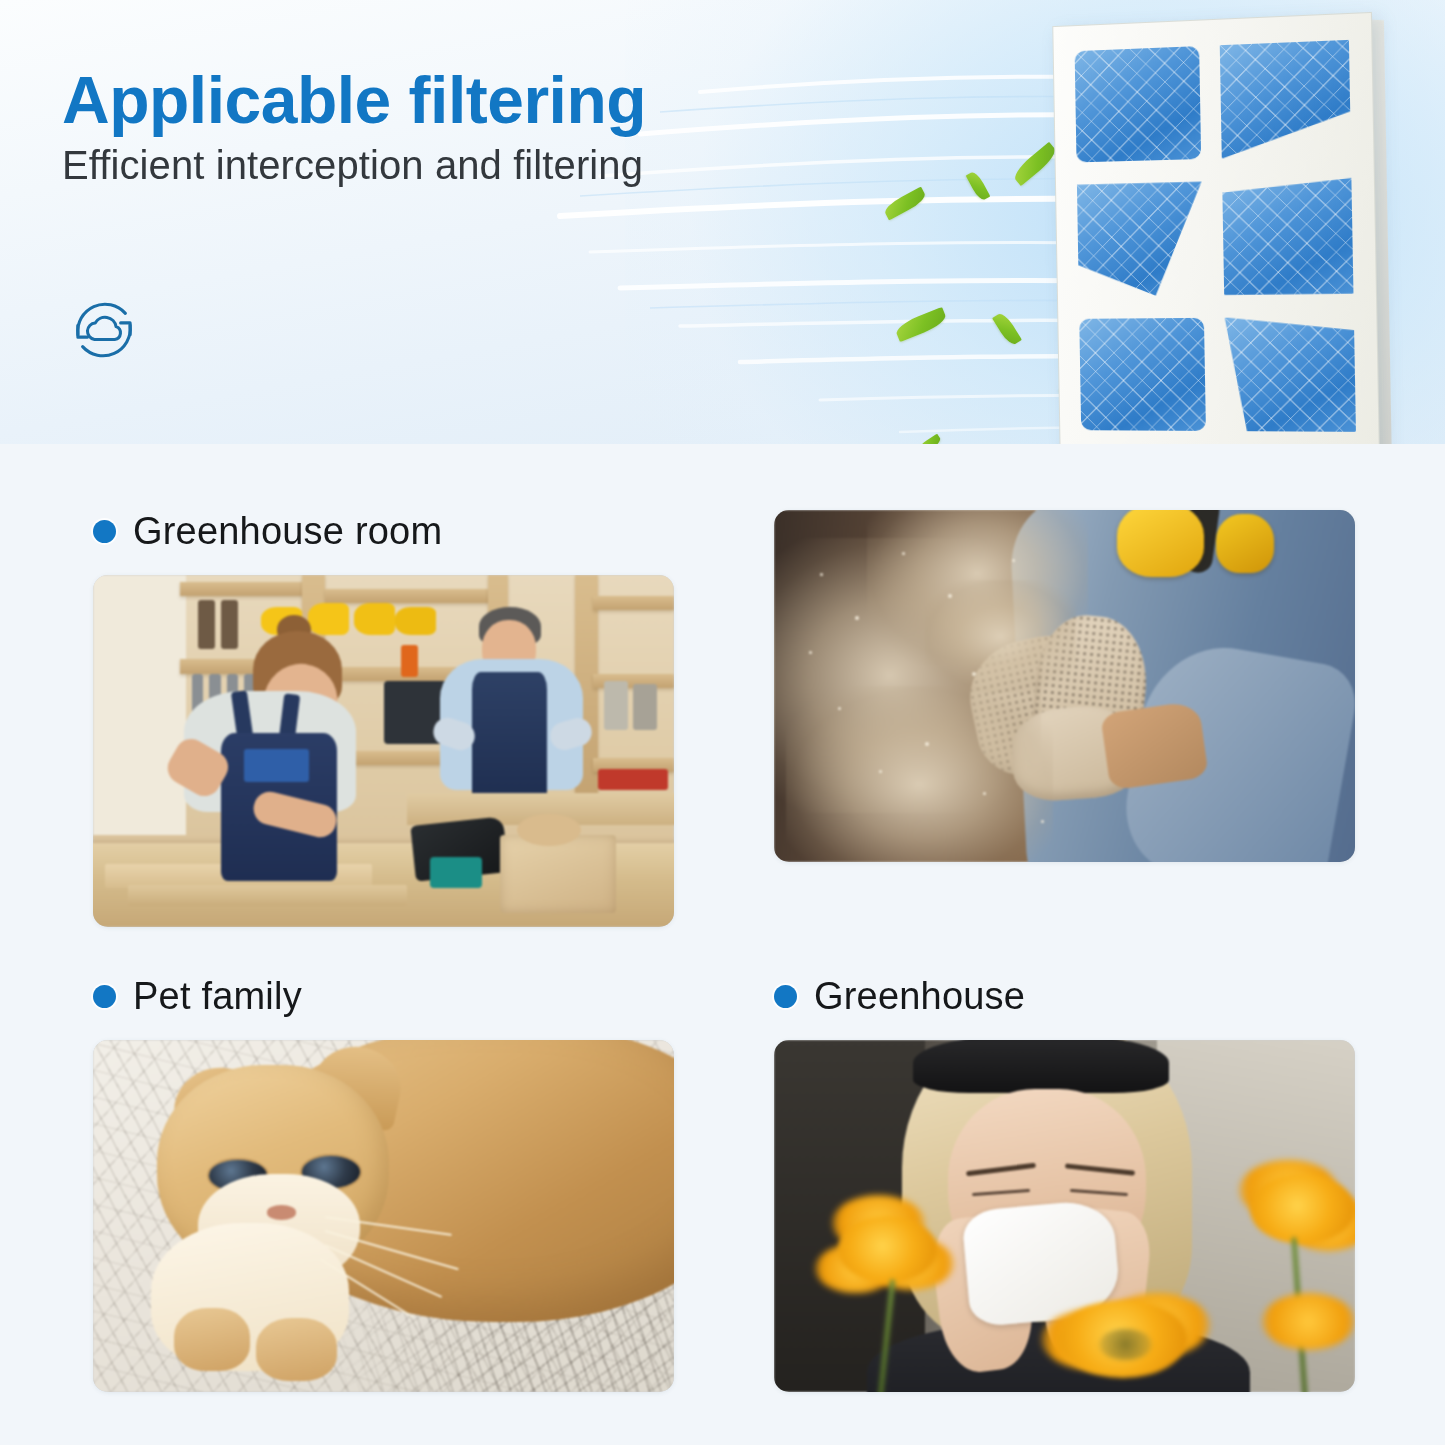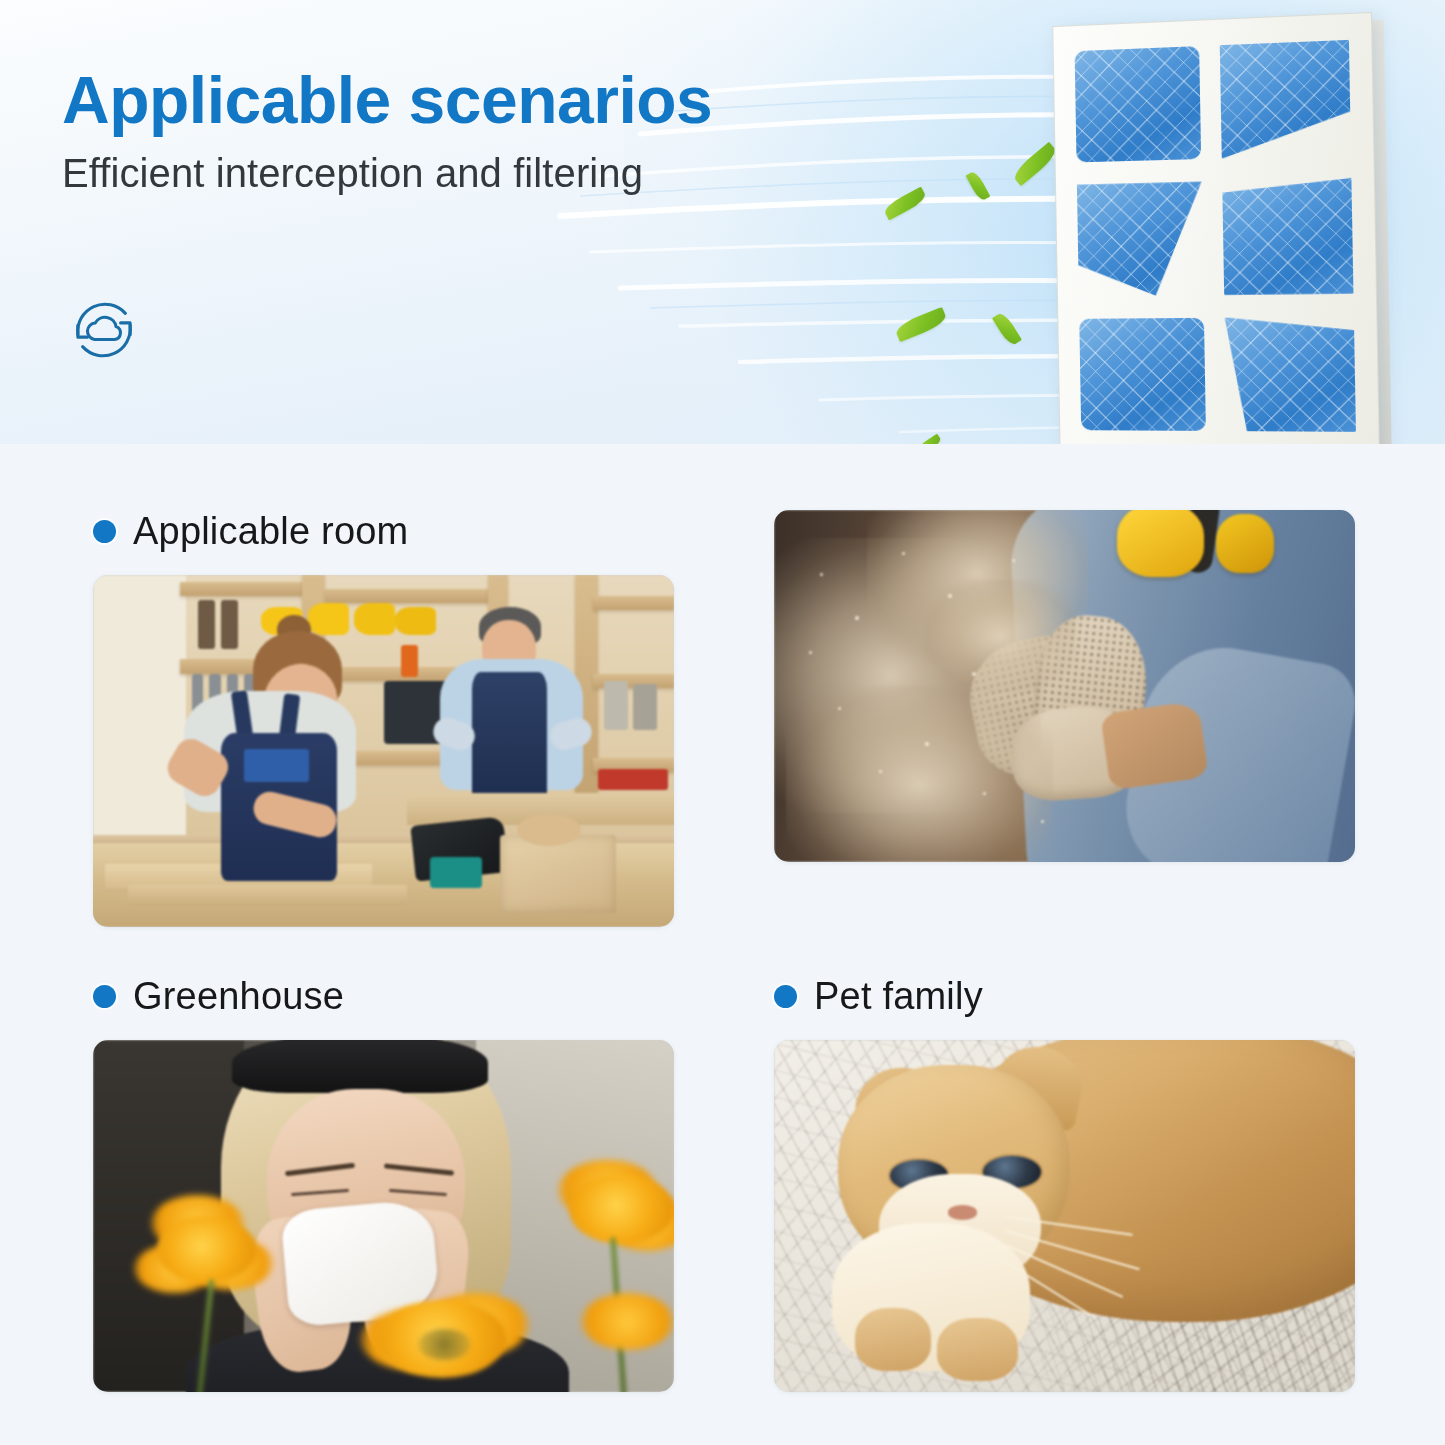--- a/index.html
+++ b/index.html
@@ -23,21 +23,21 @@
     pointer-events:none;
   }
 
   .banner-text{ position:absolute; left:62px; top:66px; }
   .title{
     font-size:66px; font-weight:bold; color:#1277c4;
     letter-spacing:-.5px; line-height:1.05;
     text-shadow:0 1px 1px rgba(255,255,255,.7);
   }
   .subtitle{
-    margin-top:16px;
+    margin-top:8px;
     font-size:40px; font-weight:400; color:#33383d; letter-spacing:.1px;
   }
 
   .circ-icon{ position:absolute; left:66px; top:292px; width:76px; height:76px; }
 
   
   .stream-layer{ position:absolute; left:0; top:0; width:1445px; height:444px; pointer-events:none; }
 
   
   .leaf{
@@ -344,42 +344,42 @@
       <div class="cell rnd">
           <div class="mesh"></div>
         </div>
       <div class="cell tri-d">
           <div class="mesh"></div>
         </div>
     </div>
   </div>
 
   <div class="banner-text">
-    <div class="title">Applicable scenarios</div>
+    <div class="title">Applicable filtering</div>
     <div class="subtitle">Efficient interception and filtering</div>
   </div>
 
   <svg class="circ-icon" viewBox="0 0 64 64">
     <g fill="none" stroke="#1a6ea8" stroke-width="2.6" stroke-linecap="round">
       <path d="M10 36 A23 23 0 0 1 50 18"></path>
       <path d="M54 28 A23 23 0 0 1 14 46"></path>
       <path d="M10 28 L10 38 L18 38" stroke-linejoin="round"></path>
       <path d="M54 36 L54 26 L46 26" stroke-linejoin="round"></path>
       <path d="M24 40 a7 7 0 0 1 .6-13.9 9.5 9.5 0 0 1 17.6 3.1 A5.6 5.6 0 0 1 41 40 Z" stroke-linejoin="round"></path>
     </g>
   </svg>
 </div>
 
 <div class="content">
   <div class="grid">
 
     <div>
       <div class="cardlabel">
         <span class="dot"></span>
-        <span class="label-text">Applicable room</span>
+        <span class="label-text">Greenhouse room</span>
       </div>
       <div class="photo">
         <div class="scene carp blurlayer">
 
           <div class="wallpanel" style="left:0;top:0;width:16%;height:74%;background:#f0eadb;"></div>
           <div class="shelf" style="left:15%;top:2%;width:22%;height:4%;"></div>
           <div class="shelf" style="left:15%;top:24%;width:22%;height:4%;"></div>
           <div class="shelf" style="left:15%;top:48%;width:22%;height:4%;"></div>
           <div class="shelf" style="left:36%;top:0;width:4%;height:62%;"></div>
           <div class="shelf" style="left:40%;top:4%;width:30%;height:4%;"></div>
@@ -474,61 +474,20 @@
           <div class="speck" style="left:22%;top:12%;width:3px;height:3px;"></div>
           <div class="speck" style="left:30%;top:24%;width:4px;height:4px;"></div>
           <div class="speck" style="left:11%;top:56%;width:3px;height:3px;"></div>
           <div class="speck" style="left:26%;top:66%;width:4px;height:4px;"></div>
           <div class="speck" style="left:36%;top:80%;width:3px;height:3px;"></div>
           <div class="speck" style="left:18%;top:74%;width:3px;height:3px;"></div>
           <div class="speck" style="left:41%;top:14%;width:3px;height:3px;"></div>
           <div class="speck" style="left:34%;top:46%;width:4px;height:4px;"></div>
           <div class="speck" style="left:6%;top:40%;width:3px;height:3px;"></div>
           <div class="speck" style="left:46%;top:88%;width:3px;height:3px;"></div>
-        </div>
-      </div>
-    </div>
-
-    <div>
-      <div class="cardlabel">
-        <span class="dot"></span>
-        <span class="label-text">Greenhouse</span>
-      </div>
-      <div class="photo">
-        <div class="scene sneeze blurlayer">
-          <div class="wallL"></div>
-          <div class="wallR"></div>
-          <div class="hair"></div>
-          <div class="band"></div>
-          <div class="face"></div>
-          <div class="brow" style="left:33%;top:36%;width:12%;transform:rotate(-7deg);"></div>
-          <div class="brow" style="left:50%;top:36%;width:12%;transform:rotate(6deg);"></div>
-          <div class="eyeline" style="left:34%;top:43%;width:10%;transform:rotate(-4deg);"></div>
-          <div class="eyeline" style="left:51%;top:43%;width:10%;transform:rotate(4deg);"></div>
-          <div class="shoulder"></div>
-          <div class="hand" style="left:28%;top:50%;width:16%;height:44%;transform:rotate(-7deg);"></div>
-          <div class="hand" style="left:47%;top:48%;width:17%;height:44%;transform:rotate(6deg);"></div>
-          <div class="tissue"></div>
-
-          <div class="petal" style="left:10%;top:44%;width:16%;height:16%;"></div>
-          <div class="petal" style="left:16%;top:56%;width:15%;height:15%;"></div>
-          <div class="petal" style="left:7%;top:58%;width:14%;height:14%;"></div>
-          <div class="flower" style="left:11%;top:50%;width:17%;height:19%;"></div>
-          <div class="stem" style="left:19%;top:68%;height:34%;transform:rotate(6deg);"></div>
-
-          <div class="petal" style="left:46%;top:76%;width:20%;height:18%;"></div>
-          <div class="petal" style="left:57%;top:72%;width:18%;height:18%;"></div>
-          <div class="flower" style="left:49%;top:74%;width:22%;height:22%;"></div>
-          <div class="fcore" style="left:56%;top:82%;width:9%;height:9%;"></div>
-
-          <div class="petal" style="left:80%;top:34%;width:17%;height:17%;"></div>
-          <div class="petal" style="left:88%;top:44%;width:15%;height:16%;"></div>
-          <div class="flower" style="left:82%;top:38%;width:18%;height:20%;"></div>
-          <div class="stem" style="left:90%;top:56%;height:46%;transform:rotate(-4deg);"></div>
-          <div class="petal" style="left:84%;top:72%;width:16%;height:16%;"></div>
         </div>
       </div>
     </div>
 
     <div>
       <div class="cardlabel">
         <span class="dot"></span>
         <span class="label-text">Pet family</span>
       </div>
       <div class="photo">
@@ -547,14 +506,55 @@
           <div class="whisk" style="left:40%;top:50%;width:22%;transform:rotate(8deg);"></div>
           <div class="whisk" style="left:40%;top:54%;width:24%;transform:rotate(16deg);"></div>
           <div class="whisk" style="left:40%;top:58%;width:22%;transform:rotate(24deg);"></div>
           <div class="whisk" style="left:39%;top:62%;width:19%;transform:rotate(32deg);"></div>
           <div class="paw" style="left:14%;top:76%;width:13%;height:18%;"></div>
           <div class="paw" style="left:28%;top:79%;width:14%;height:18%;"></div>
         </div>
       </div>
     </div>
 
+    <div>
+      <div class="cardlabel">
+        <span class="dot"></span>
+        <span class="label-text">Greenhouse</span>
+      </div>
+      <div class="photo">
+        <div class="scene sneeze blurlayer">
+          <div class="wallL"></div>
+          <div class="wallR"></div>
+          <div class="hair"></div>
+          <div class="band"></div>
+          <div class="face"></div>
+          <div class="brow" style="left:33%;top:36%;width:12%;transform:rotate(-7deg);"></div>
+          <div class="brow" style="left:50%;top:36%;width:12%;transform:rotate(6deg);"></div>
+          <div class="eyeline" style="left:34%;top:43%;width:10%;transform:rotate(-4deg);"></div>
+          <div class="eyeline" style="left:51%;top:43%;width:10%;transform:rotate(4deg);"></div>
+          <div class="shoulder"></div>
+          <div class="hand" style="left:28%;top:50%;width:16%;height:44%;transform:rotate(-7deg);"></div>
+          <div class="hand" style="left:47%;top:48%;width:17%;height:44%;transform:rotate(6deg);"></div>
+          <div class="tissue"></div>
+
+          <div class="petal" style="left:10%;top:44%;width:16%;height:16%;"></div>
+          <div class="petal" style="left:16%;top:56%;width:15%;height:15%;"></div>
+          <div class="petal" style="left:7%;top:58%;width:14%;height:14%;"></div>
+          <div class="flower" style="left:11%;top:50%;width:17%;height:19%;"></div>
+          <div class="stem" style="left:19%;top:68%;height:34%;transform:rotate(6deg);"></div>
+
+          <div class="petal" style="left:46%;top:76%;width:20%;height:18%;"></div>
+          <div class="petal" style="left:57%;top:72%;width:18%;height:18%;"></div>
+          <div class="flower" style="left:49%;top:74%;width:22%;height:22%;"></div>
+          <div class="fcore" style="left:56%;top:82%;width:9%;height:9%;"></div>
+
+          <div class="petal" style="left:80%;top:34%;width:17%;height:17%;"></div>
+          <div class="petal" style="left:88%;top:44%;width:15%;height:16%;"></div>
+          <div class="flower" style="left:82%;top:38%;width:18%;height:20%;"></div>
+          <div class="stem" style="left:90%;top:56%;height:46%;transform:rotate(-4deg);"></div>
+          <div class="petal" style="left:84%;top:72%;width:16%;height:16%;"></div>
+        </div>
+      </div>
+    </div>
+
   </div>
 </div>
 
 </body></html>

